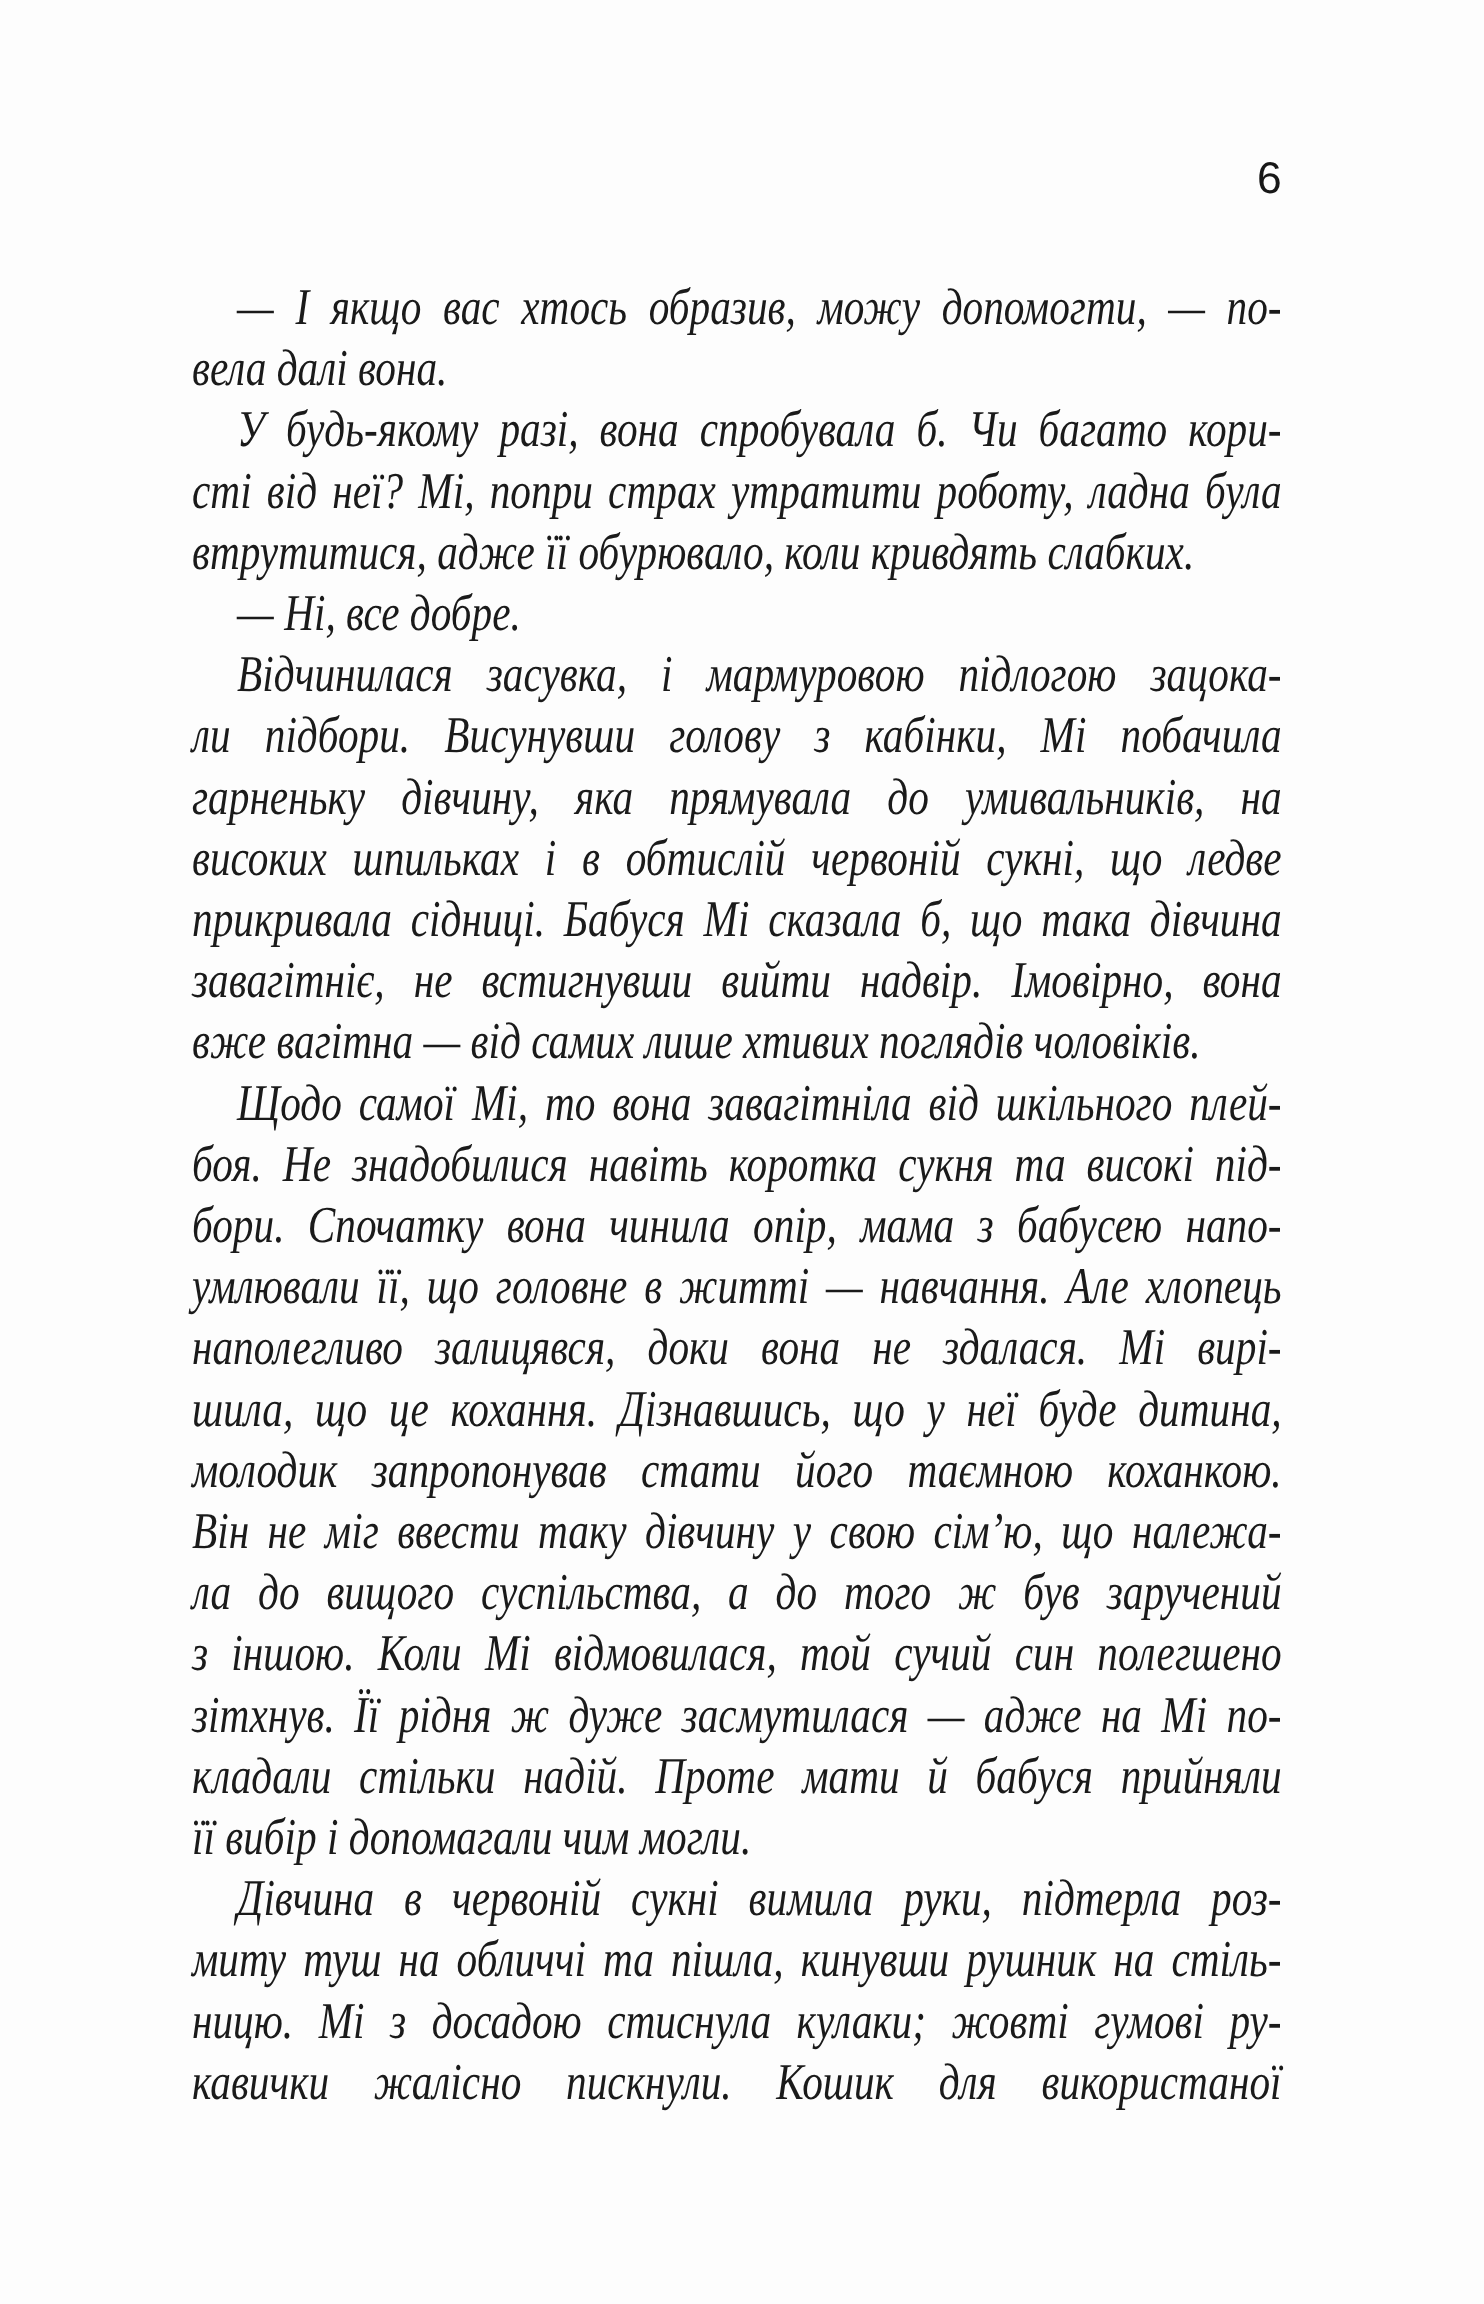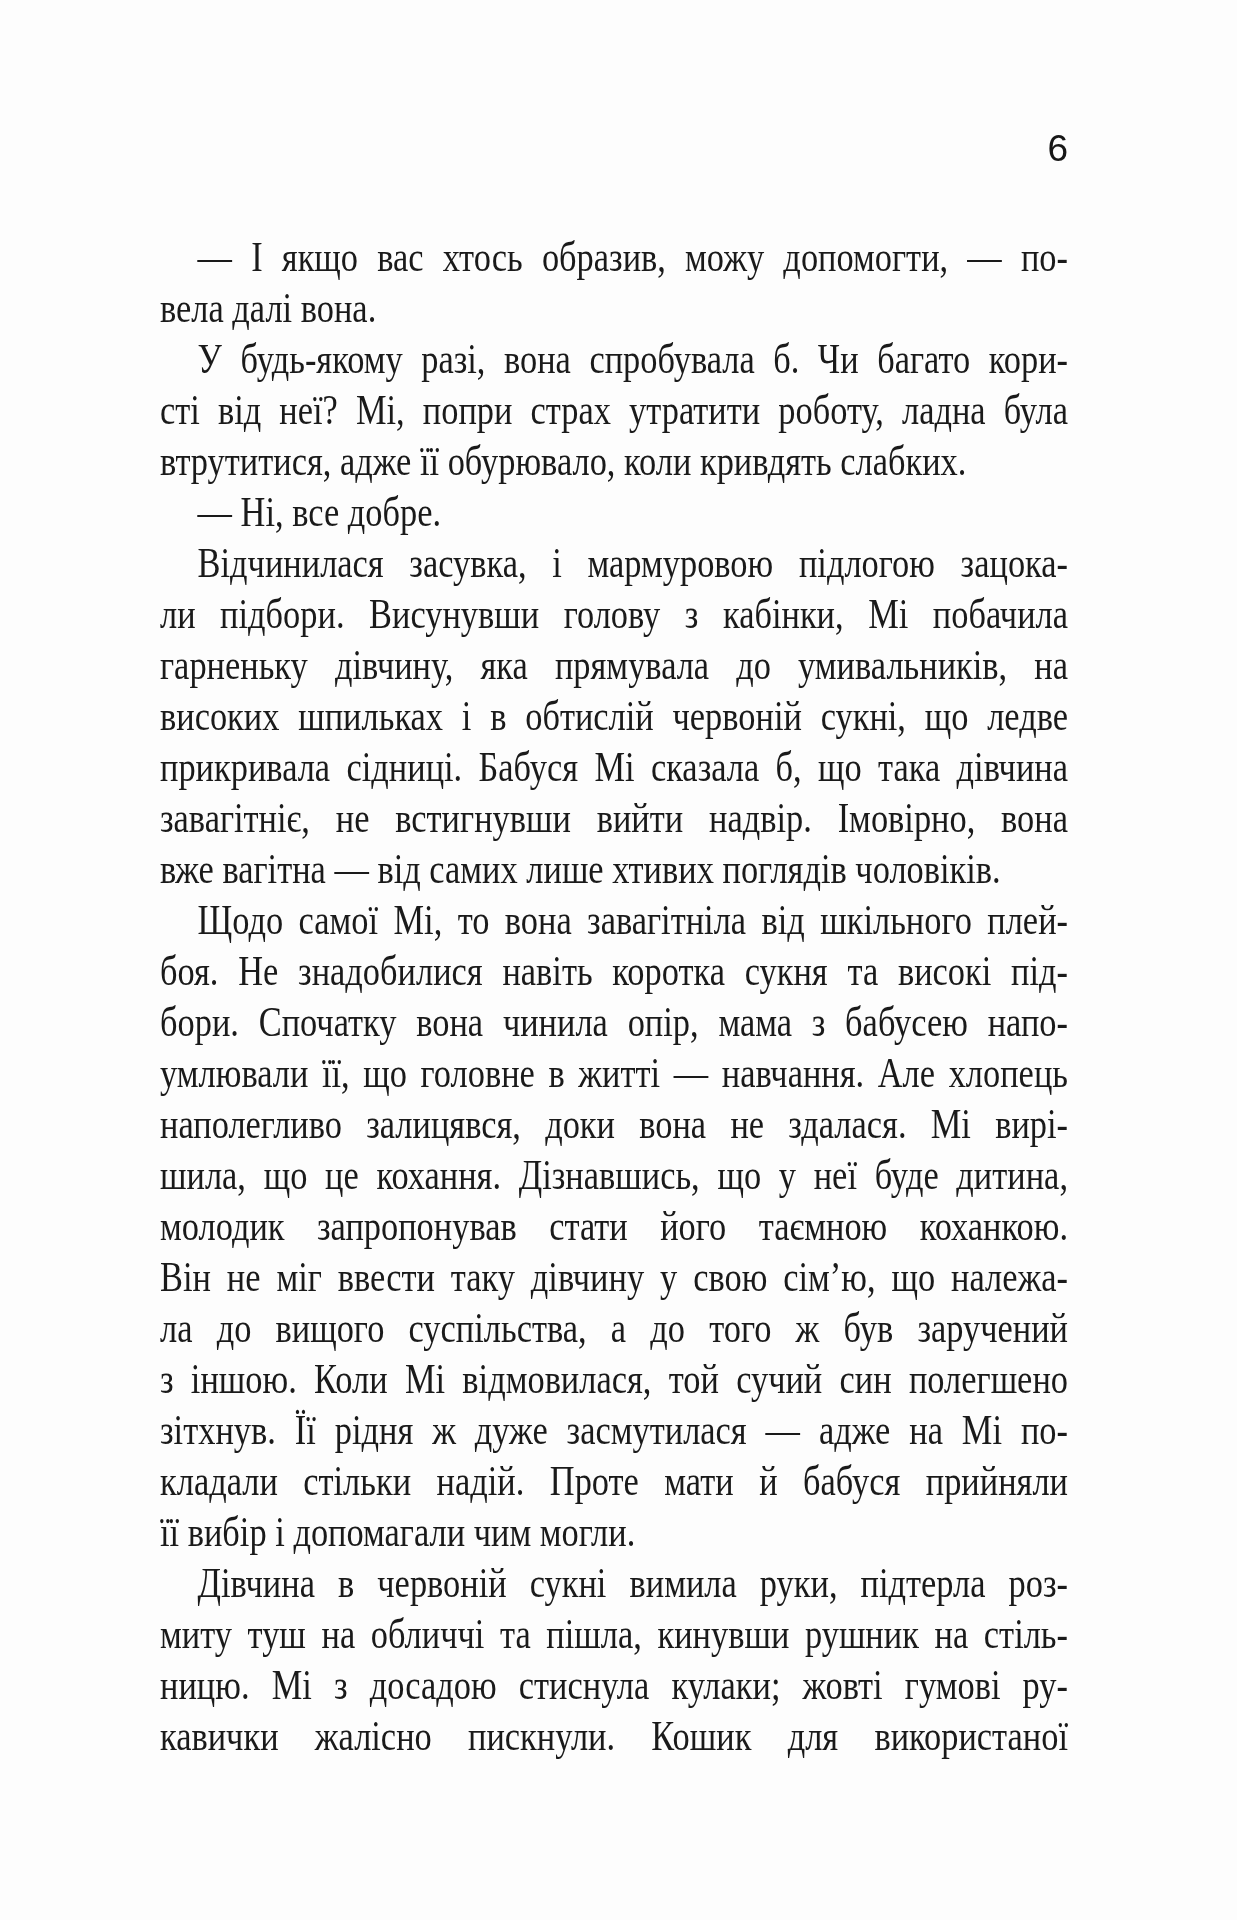--- a/index.html
+++ b/index.html
@@ -29,20 +29,21 @@
     font-family: "Liberation Sans", sans-serif;
     font-size: 37px;
     line-height: 37px;
     color: #171717;
   }
   .text-block {
     position: absolute;
     left: 160px;
     top: 231px;
     width: 908px;
+    font-style: italic;
   }
   .line {
     width: 1135px;
     transform: scaleX(0.8);
     transform-origin: 0 0;
     font-size: 43px;
     line-height: 51px;
     text-align: justify;
     text-align-last: justify;
     white-space: normal;

